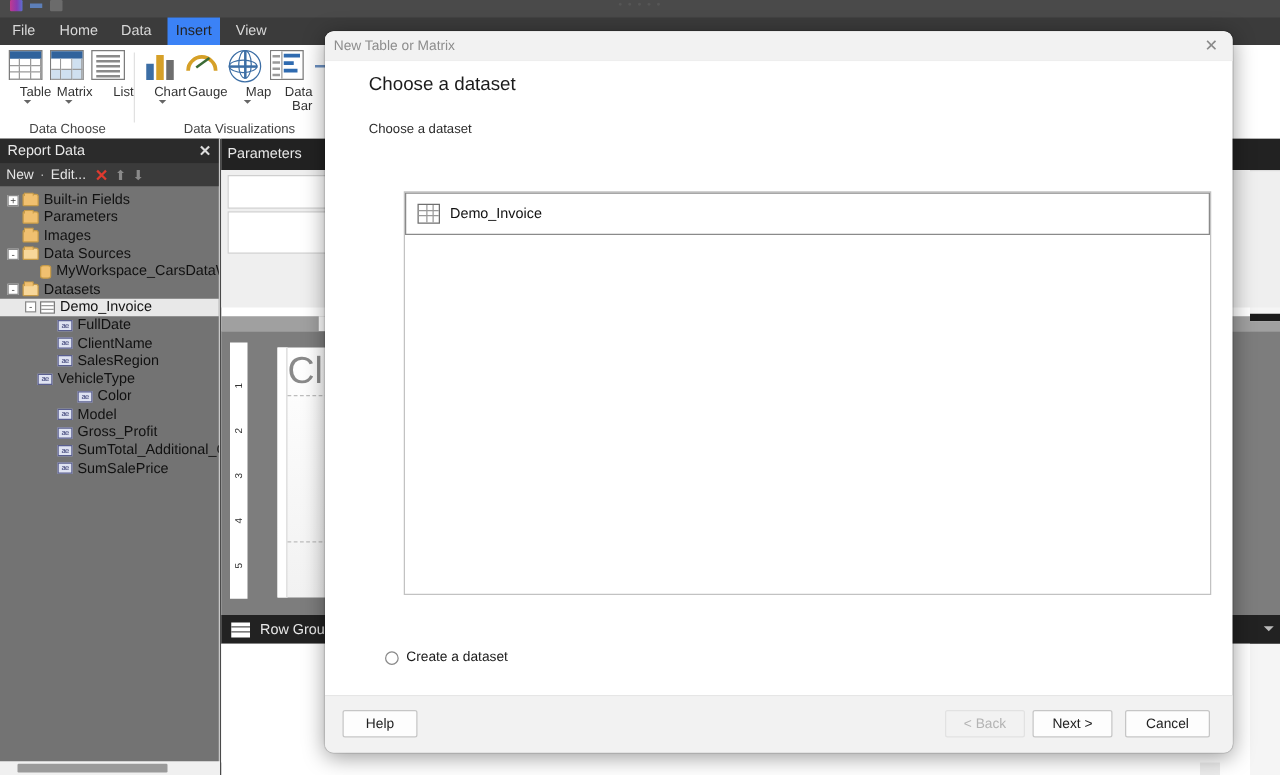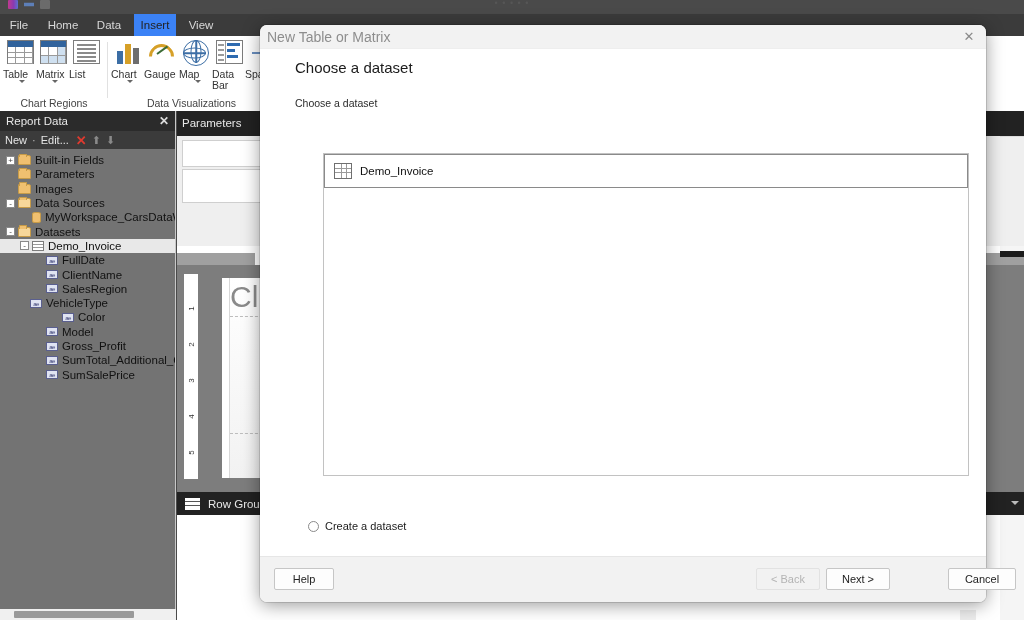--- a/index.html
+++ b/index.html
@@ -44,21 +44,21 @@
   }
   .rgroup { position: absolute; top: 0; height: 75px; }
   .rgroup .glabel {
     position: absolute; bottom: 2px; left: 0; width: 100%;
     text-align: center; font-size: 10.5px; color: #444;
   }
   .rgroup .gsep {
     position: absolute; right: 0; top: 6px; width: 1px; height: 56px; background: #e1e1e1;
   }
   .rbtn {
-    position: absolute; top: 4px; width: 38px; text-align: left; cursor: default;
+    position: absolute; top: 4px; width: 38px; text-align: right; cursor: default;
   }
   .rbtn .rlabel { font-size: 10.5px; color: #333; display: block; margin-top: 1px; line-height: 11px; }
   .rbtn .rcaret {
     display: block; margin: 0 auto; width: 0; height: 0;
     border-left: 3.5px solid transparent; border-right: 3.5px solid transparent;
     border-top: 3.5px solid #666;
   }
   .ico { width: 30px; height: 28px; margin: 0 auto; position: relative; }
 
   
@@ -218,21 +218,21 @@
   
   .dlg-shadow {
     position: absolute; left: 260px; top: 25px; width: 726px; height: 577px;
     background: #ffffff; border-radius: 7px;
     box-shadow: 0 3px 18px rgba(0,0,0,0.40), 0 0 0 1px rgba(0,0,0,0.12);
   }
   .dlg-head {
     position: absolute; left: 0; top: 0; width: 726px; height: 24px;
     background: #f2f2f2; border-radius: 7px 7px 0 0; border-bottom: 1px solid #eee;
   }
-  .dlg-title { font-size: 14px; color: #8d8d8d; line-height: 24px; padding-left: 7px; }
+  .dlg-title { font-size: 11px; color: #8d8d8d; line-height: 24px; padding-left: 7px; }
   .dlg-x {
     position: absolute; right: 9px; top: 4px; width: 16px; height: 16px;
     font-size: 13px; color: #8a8a8a; text-align: center; line-height: 15px; cursor: default;
   }
   .dlg-h1 { position: absolute; left: 35px; top: 34px; font-size: 15px; color: #1b1b1b; }
   .dlg-sub { position: absolute; left: 35px; top: 72px; font-size: 10.5px; color: #2b2b2b; }
 
   .ds-list {
     position: absolute; left: 63px; top: 128px; width: 646px; height: 323px;
     background: #fff; border: 1px solid #c2c2c2;
@@ -335,21 +335,21 @@
           <div class="ico-list">
               <i></i>
               <i></i>
               <i></i>
               <i></i>
               <i></i>
             </div>
         </div>
         <span class="rlabel">List</span>
       </div>
-      <div class="glabel">Chart Regions</div>
+      <div class="glabel">Data Choose</div>
       <div class="gsep"></div>
     </div>
 
     <div class="rgroup" style="left:109px; width:165px;">
       <div class="rbtn" style="left:2px;">
         <div class="ico">
           <div class="ico-chart">
               <i></i>
               <i></i>
               <i></i>
@@ -580,17 +580,17 @@
 
     <div class="radio-row">
       <span class="radio-dot"></span>
       <span class="radio-lbl">Create a dataset</span>
     </div>
 
     <div class="dlg-foot">
       <div class="dbtn" style="left:14px;  width:60px;">Help</div>
       <div class="dbtn disabled" style="left:496px; width:64px;">&lt; Back</div>
       <div class="dbtn" style="left:566px; width:64px;">Next &gt;</div>
-      <div class="dbtn" style="left:640px; width:68px;margin-left:48px;">Cancel</div>
+      <div class="dbtn" style="left:640px; width:68px;">Cancel</div>
     </div>
   </div>
 
 </div>
 
 </body></html>

